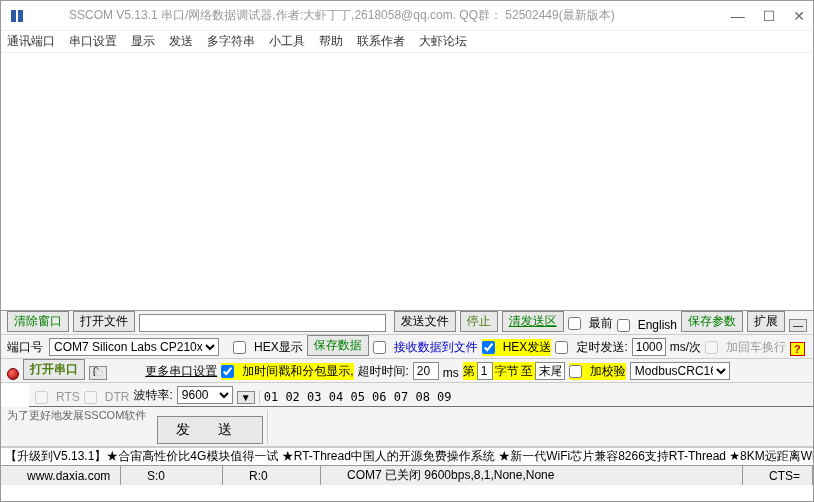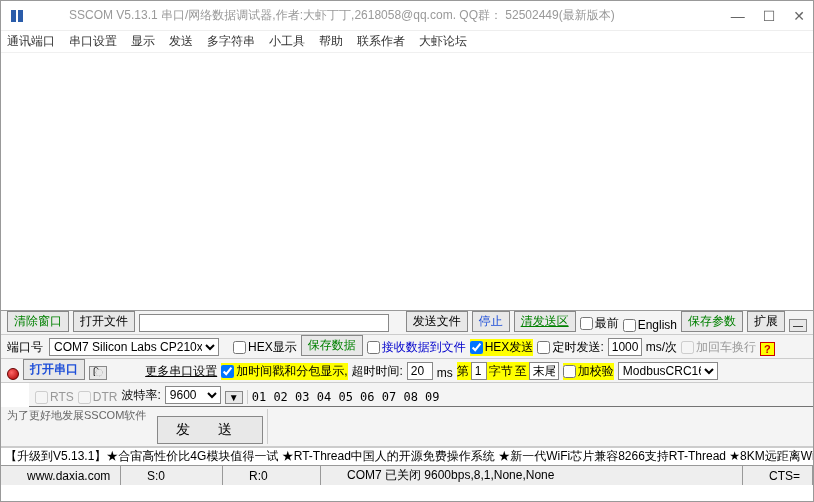--- a/index.html
+++ b/index.html
@@ -9,24 +9,24 @@
 .titlebar .title { flex: 1; color: #999; font-size: 12px; white-space: nowrap; overflow: hidden; }
 .winbtns { display: flex; gap: 18px; color: #666; font-size: 14px; }
 .winbtns span { cursor: default; }
 .menubar { height: 22px; display: flex; align-items: center; padding: 0 6px; gap: 14px; color: #333; border-bottom: 1px solid #f0f0f0; }
 .menubar span { cursor: default; }
 .console { height: 258px; background: #fff; border-bottom: 1px solid #999; }
 .row { display: flex; align-items: flex-end; padding: 2px 6px; gap: 4px; flex-wrap: nowrap; white-space: nowrap; }
 .row1 { border-bottom: 1px solid #ccc; background: #f4f4f4; height: 24px; }
 .btn { border: 1px solid #888; background: #e8e8e8; padding: 1px 6px; font-size: 12px; cursor: default; font-family: inherit; }
 .btn.green { color: #008000; }
-.btn.red { color: #1d4ed8; }
+.btn.red { color: #4d7c0f; }
 input[type=text].field { border: 1px solid #888; padding: 1px 3px; font-size: 12px; font-family: inherit; }
 select.field { border: 1px solid #888; font-size: 12px; font-family: inherit; background: #fff; }
-.chk { display: inline-flex; align-items: center; gap: 2px; }
+.chk { display: inline-flex; align-items: center; gap: 8px; }
 .chk input { margin: 0; }
 .hl-yellow { background: #ffff00; }
 .row2 { background: #f4f4f4; height: 24px; border-bottom: 1px solid #ccc; }
 .row3 { background: #f4f4f4; height: 24px; border-bottom: 1px solid #ccc; font-size: 12px; }
 .row4 { background: #f4f4f4; height: 24px; border-bottom: 1px solid #737373; margin-left: 28px; }
 .row5 { background: #f4f4f4; height: 40px; border-bottom: 1px solid #ccc; padding: 2px 6px; display: flex; }
 .dataline { font-family: monospace; font-size: 12px; padding: 0 4px; flex: 1; border-left: 1px solid #ccc; }
 .adline { height: 18px; background: #fff; font-size: 12px; padding: 0 4px; white-space: nowrap; overflow: hidden; border-top: 1px solid #ccc; }
 .statusbar { height: 20px; background: #eee; border-top: 1px solid #999; display: flex; align-items: center; font-size: 12px; }
 .statusbar > div { border-right: 1px solid #999; padding: 0 6px; height: 100%; display: flex; align-items: center; margin-left: 20px; }

